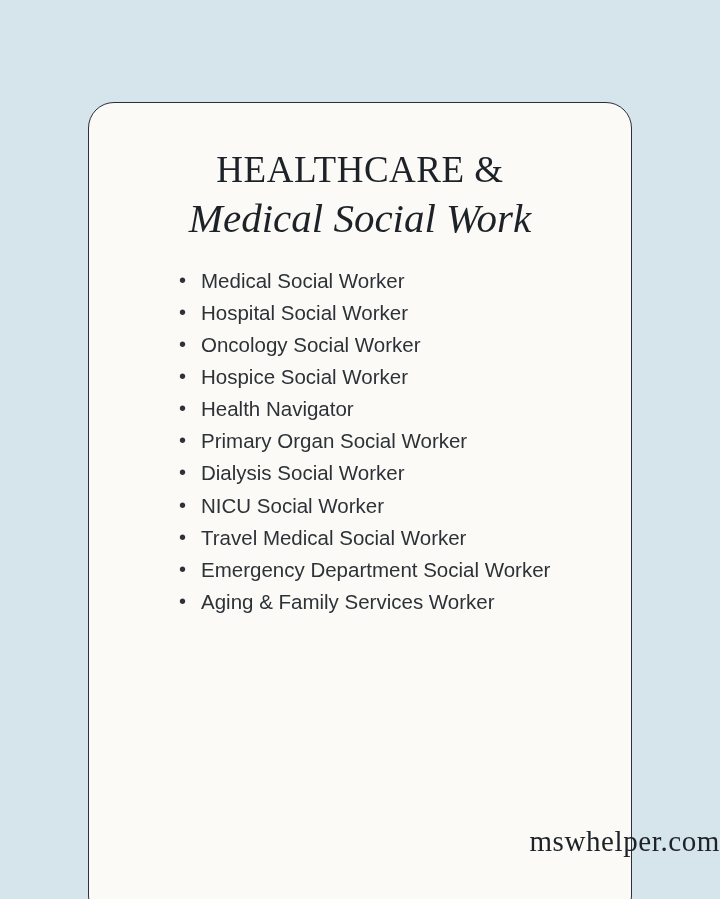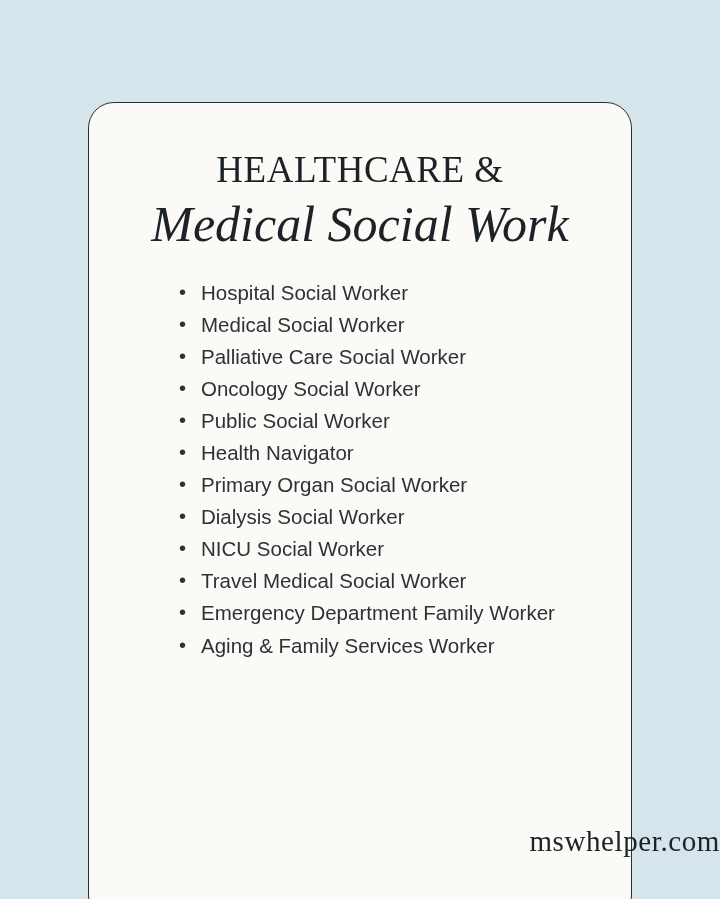--- a/index.html
+++ b/index.html
@@ -41,21 +41,21 @@
     font-family: "Liberation Serif", serif;
     font-size: 37px;
     letter-spacing: 0.5px;
     color: #1d2228;
     line-height: 1.15;
     white-space: nowrap;
   }
   .title-line2 {
     font-family: "Liberation Serif", serif;
     font-style: italic;
-    font-size: 50px;
+    font-size: 41px;
     color: #1d2228;
     line-height: 1.3;
     white-space: nowrap;
   }
   ul.job-list {
     list-style: none;
     margin: 0;
     padding: 0 0 0 50px;
   }
   ul.job-list li {
@@ -92,31 +92,30 @@
 <div class="page">
 
   <div class="card">
 
     <div class="title-block">
       <div class="title-line1">HEALTHCARE &amp;</div>
       <div class="title-line2">Medical Social Work</div>
     </div>
 
     <ul class="job-list">
+      <li>Medical Social Worker</li>
       <li>Hospital Social Worker</li>
-      <li>Medical Social Worker</li>
-      <li>Palliative Care Social Worker</li>
       <li>Oncology Social Worker</li>
-      <li>Public Social Worker</li>
+      <li>Hospice Social Worker</li>
       <li>Health Navigator</li>
       <li>Primary Organ Social Worker</li>
       <li>Dialysis Social Worker</li>
       <li>NICU Social Worker</li>
       <li>Travel Medical Social Worker</li>
-      <li>Emergency Department Family Worker</li>
+      <li>Emergency Department Social Worker</li>
       <li>Aging &amp; Family Services Worker</li>
     </ul>
 
   </div>
 
   <div class="footer">mswhelper.com</div>
 
 </div>
 
 </body></html>

